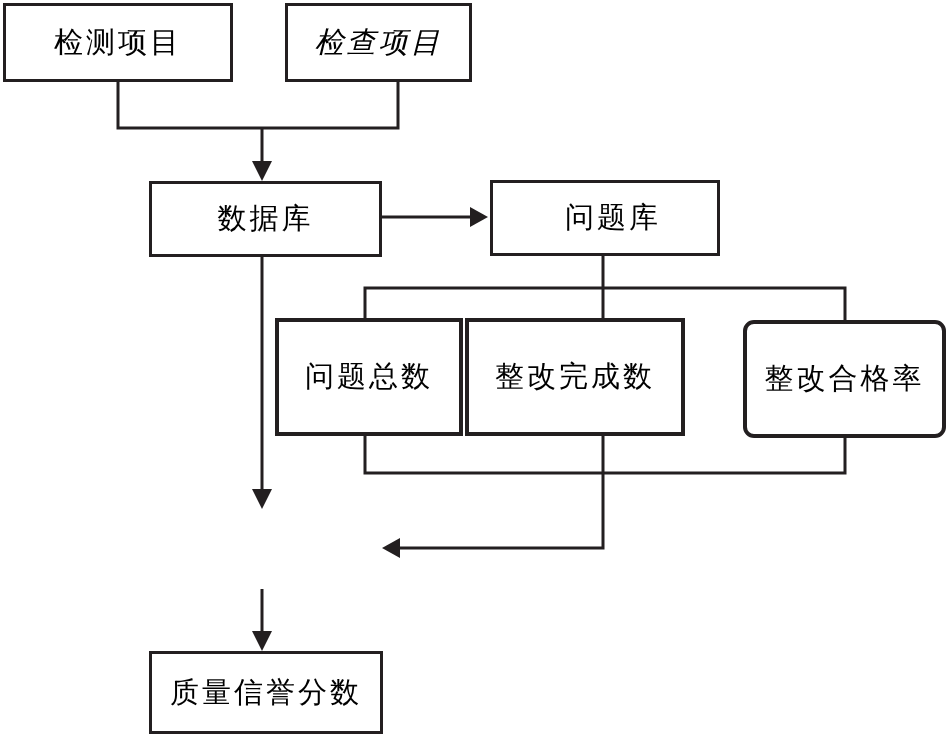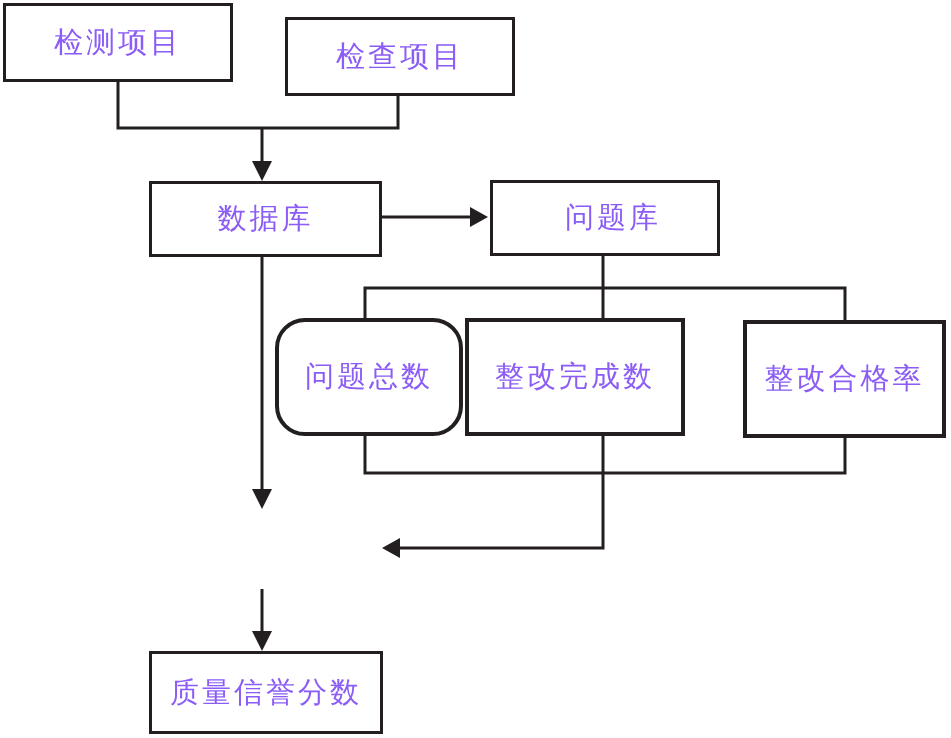--- a/index.html
+++ b/index.html
@@ -22,37 +22,37 @@
     z-index: 1;
   }
   .node {
     position: absolute;
     box-sizing: border-box;
     background: #ffffff;
     border: 3px solid #231f20;
     display: flex;
     align-items: center;
     justify-content: center;
-    color: #8b5cf6;
+    color: #000000;
     font-size: 29px;
     letter-spacing: 3px;
     z-index: 2;
     white-space: nowrap;
   }
   .node.thick {
     border-width: 4px;
   }
   
   #n-detection   { left:   3px; top:   3px; width: 230px; height:  79px; }
-  #n-inspection  { left: 285px; top:   17px; width: 230px; height:  79px; }
+  #n-inspection  { left: 285px; top:   3px; width: 187px; height:  79px; font-style: italic; }
   #n-database    { left: 149px; top: 181px; width: 233px; height:  76px; }
   #n-problemlib  { left: 490px; top: 180px; width: 230px; height:  76px; padding-left: 16px; }
-  #n-totalprob   { left: 275px; top: 318px; width: 188px; height: 118px; border-radius: 30px; }
+  #n-totalprob   { left: 275px; top: 318px; width: 188px; height: 118px; }
   #n-rectdone    { left: 465px; top: 318px; width: 220px; height: 118px; }
-  #n-rectrate    { left: 743px; top: 320px; width: 203px; height: 118px; }
+  #n-rectrate    { left: 743px; top: 320px; width: 203px; height: 118px; border-radius: 11px; }
   #n-scoremodel  { left: 148px; top: 509px; width: 234px; height:  80px; }
   #n-qualityscore{ left: 149px; top: 651px; width: 234px; height:  83px; text-align: center; }
 </style>
 </head>
 <body>
 
 <div id="canvas">
 
   <svg id="wires" width="951" height="738" viewBox="0 0 951 738" fill="none" stroke="#231f20" stroke-width="3">
 

